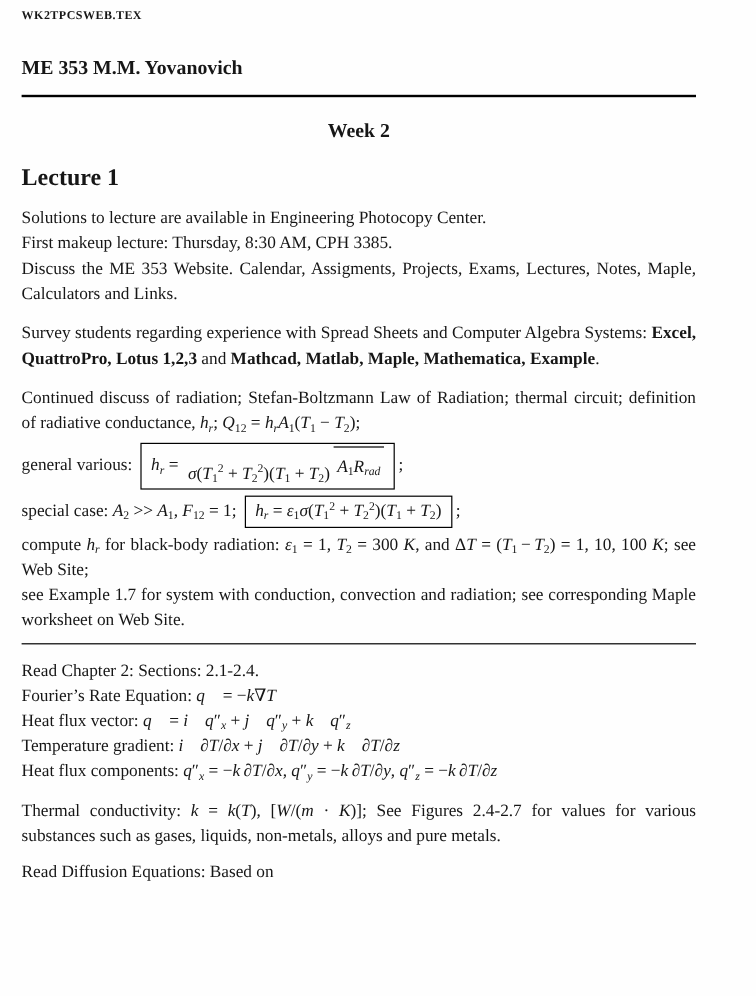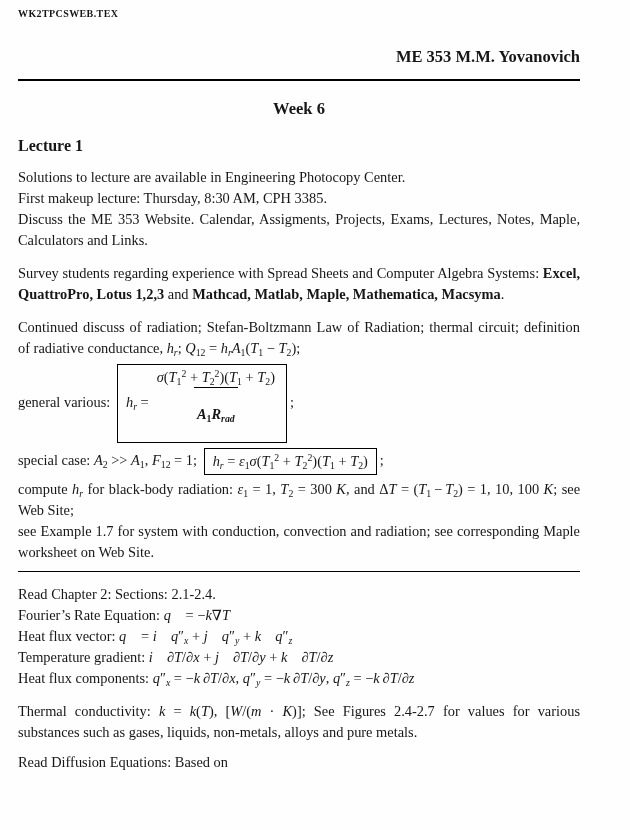--- a/index.html
+++ b/index.html
@@ -12,41 +12,41 @@
   }
   .page { width: 630px; height: 830px; padding: 8px 50px 0 18px; }
 
   .filename {
     font-size: 10px;
     font-weight: 700;
     letter-spacing: 0.4px;
   }
   .course-title {
     margin-top: 28px;
-    text-align: right;
+    text-align: left;
     font-weight: 700;
     font-size: 16.5px;
   }
   .rule-thick {
     margin-top: 12px;
     border-bottom: 2.5px solid #000;
   }
   .rule-thin {
     margin-top: 8px;
     border-bottom: 1.5px solid #000;
   }
   .week-title {
     margin-top: 18px;
     text-align: center;
     font-weight: 700;
     font-size: 16.5px;
   }
   .section-heading {
     font-weight: 700;
-    font-size: 16px;
+    font-size: 20px;
   }
   .h-lec1 { margin-top: 18px; }
   .h-lec2 { margin-top: 14px; }
 
   .para {
     margin-top: 12px;
     font-size: 14.4px;
     line-height: 21px;
   }
   .wrap { text-align: justify; }
@@ -61,52 +61,52 @@
   .eqbox {
     display: inline-block;
     border: 1.2px solid #000;
     padding: 2px 8px;
     margin: 0 3px;
     vertical-align: middle;
     white-space: nowrap;
   }
   .frac {
     display: inline-flex;
-    flex-direction: column;
-    align-items: center;
+    flex-direction: row;
+    align-items: flex-end;
     vertical-align: middle;
     text-align: center;
     line-height: 20px;
     margin-left: 5px;
   }
-  .frac .den { border-top: 1.2px solid #000; padding: 16px 3px; font-weight: bold; }
+  .frac .den { border-top: 1.2px solid #000; padding: 6px 3px; }
   .frac .num { padding: 0 3px; }
 </style>
 </head>
 <body>
 
 <div class="page">
 
   <div class="filename">WK2TPCSWEB.TEX</div>
 
   <div class="course-title">ME 353 M.M. Yovanovich</div>
 
   <div class="rule-thick"></div>
 
-  <div class="week-title">Week 6</div>
+  <div class="week-title">Week 2</div>
 
   <div class="section-heading h-lec1">Lecture 1</div>
 
   <div class="para">
     <div class="wrap">Solutions to lecture are available in Engineering Photocopy Center.</div>
     <div class="wrap">First makeup lecture: Thursday, 8:30 AM, CPH 3385.</div>
     <div class="wrap">Discuss the ME 353 Website.  Calendar, Assigments, Projects, Exams, Lectures, Notes, Maple, Calculators and Links.</div>
   </div>
 
-  <div class="para wrap">Survey students regarding experience with Spread Sheets and Computer Algebra Systems: <b>Excel, QuattroPro, Lotus 1,2,3</b> and <b>Mathcad, Matlab, Maple, Mathematica, Macsyma</b>.</div>
+  <div class="para wrap">Survey students regarding experience with Spread Sheets and Computer Algebra Systems: <b>Excel, QuattroPro, Lotus 1,2,3</b> and <b>Mathcad, Matlab, Maple, Mathematica, Example</b>.</div>
 
   <div class="para">
     <div class="wrap">Continued discuss of radiation; Stefan-Boltzmann Law of Radiation; thermal circuit; definition of radiative conductance, <i>h<sub>r</sub></i>; <i>Q</i><sub>12</sub> = <i>h<sub>r</sub></i><i>A</i><sub>1</sub>(<i>T</i><sub>1</sub> − <i>T</i><sub>2</sub>);</div>
 
     <div class="eq-line eq-line-frac">
       <span>general various:</span>
       <span class="eqbox">
         <span><i>h<sub>r</sub></i> =</span><span class="frac">
             <span class="num"><i>σ</i>(<i>T</i><sub>1</sub><sup>2</sup> + <i>T</i><sub>2</sub><sup>2</sup>)(<i>T</i><sub>1</sub> + <i>T</i><sub>2</sub>)</span>
             <span class="den"><i>A</i><sub>1</sub><i>R<sub>rad</sub></i></span>

